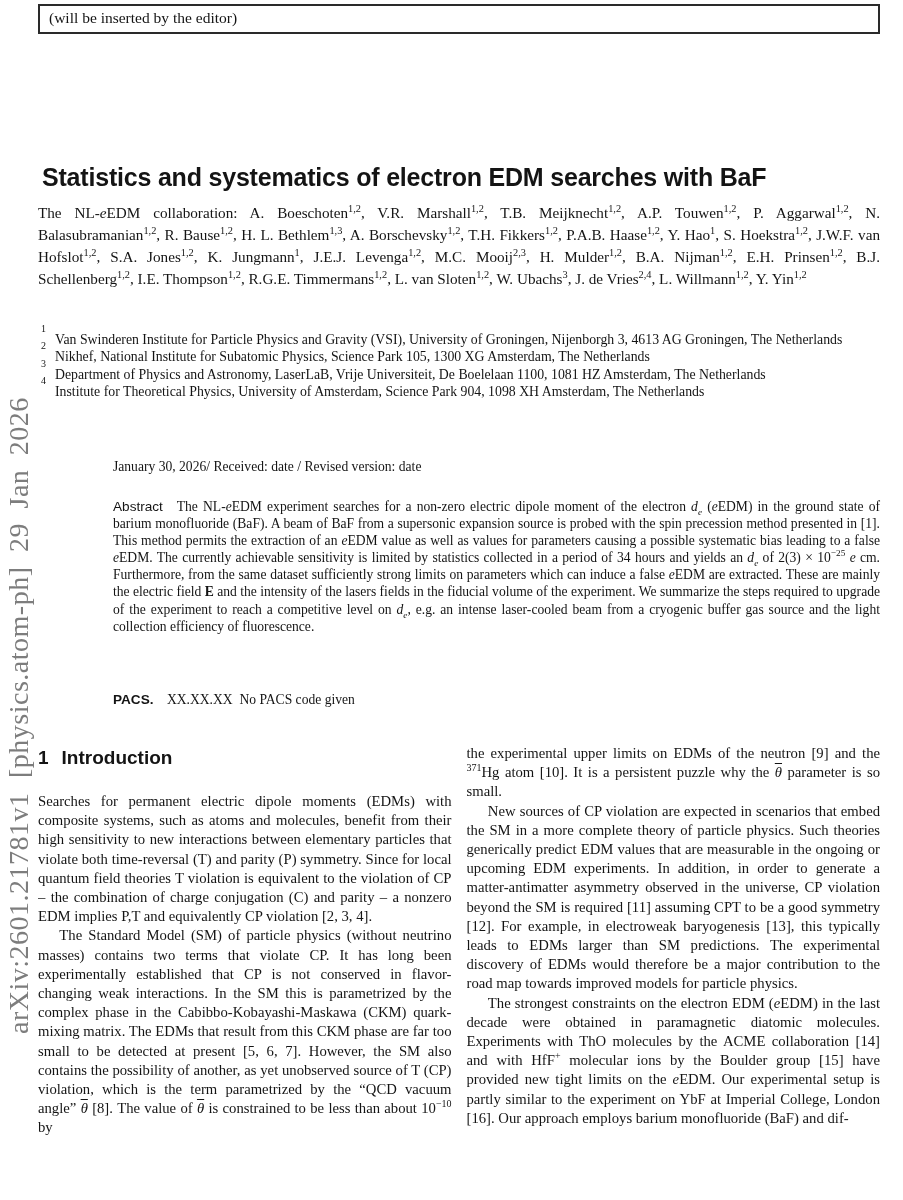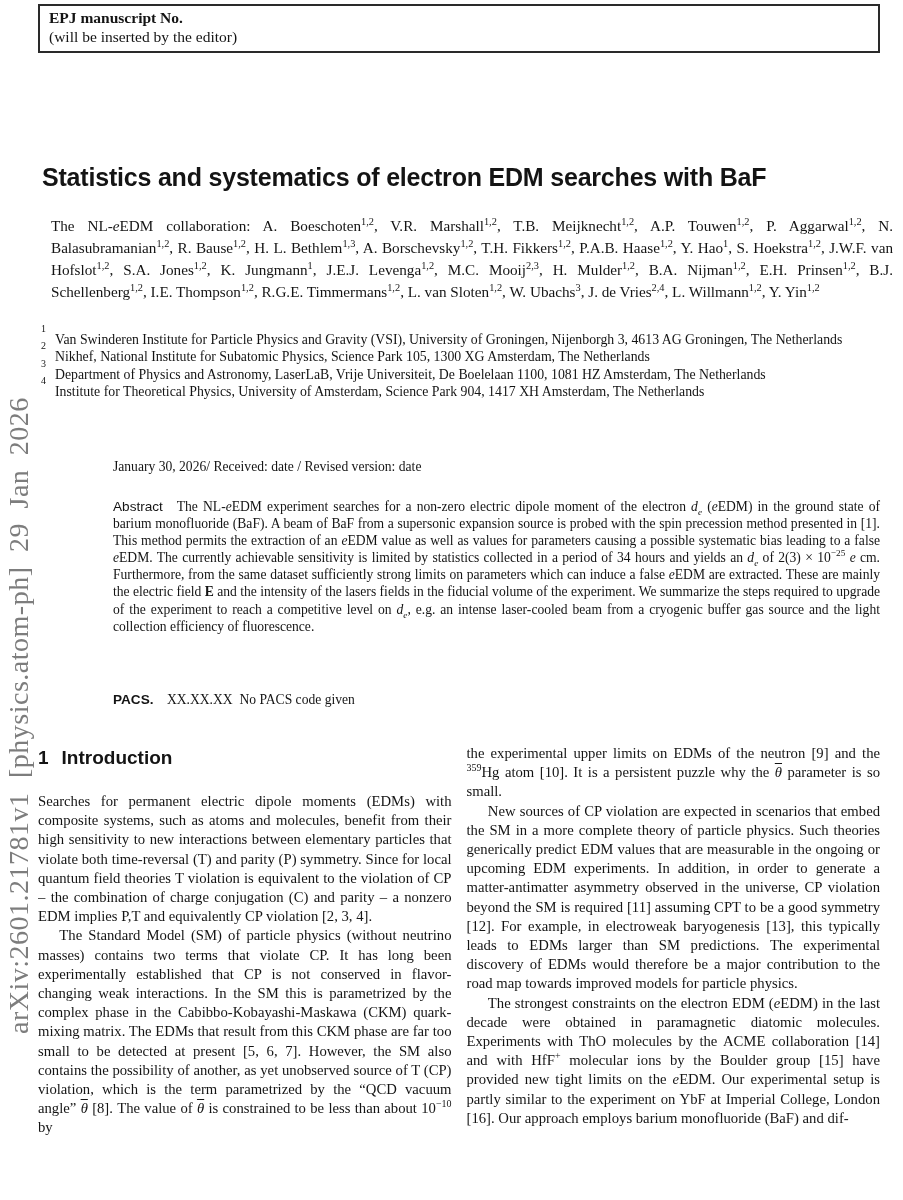--- a/index.html
+++ b/index.html
@@ -13,21 +13,21 @@
   .mb-line2{font-size:15.5px;line-height:19px;}
 
   
   .arxiv-stamp{position:absolute;left:3px;top:1034px;transform-origin:0 0;transform:rotate(-90deg);
     font-family:"Liberation Serif",serif;font-size:28px;color:#7d7d7d;white-space:nowrap;
     letter-spacing:.5px;word-spacing:7px;}
 
   .title{position:absolute;left:38px;top:158px;width:842px;margin:4px;
     font-family:"Liberation Sans",sans-serif;font-weight:bold;font-size:25px;line-height:30px;letter-spacing:-.2px;}
 
-  .authors{position:absolute;left:38px;top:202px;width:842px;margin:13px;
+  .authors{position:absolute;left:38px;top:202px;width:842px;margin:0;
     font-size:15.2px;line-height:22px;text-align:justify;}
   sup{font-size:68%;line-height:0;}
   sub{font-size:68%;line-height:0;}
   .ov{text-decoration:overline;}
 
   .affils{position:absolute;left:38px;top:331px;width:842px;margin:0;padding:0;list-style:none;
     font-size:13.8px;line-height:17.4px;}
   .affils li{position:relative;padding-left:17px;text-align:justify;}
   .affil-num{position:absolute;left:3px;top:-2px;font-size:10px;}
 
@@ -51,21 +51,20 @@
   .indent{text-indent:1.45em;}
 </style>
 </head>
 <body>
 
 <div class="page">
 
   <div class="arxiv-stamp">arXiv:2601.21781v1  [physics.atom-ph]  29 Jan 2026</div>
 
   <div class="manuscript-box">
-    <div class="mb-line1">EPJ manuscript No.</div>
     <div class="mb-line2">(will be inserted by the editor)</div>
   </div>
 
   <h1 class="title">Statistics and systematics of electron EDM searches with BaF</h1>
 
   <p class="authors">The NL-<i>e</i>EDM collaboration: A. Boeschoten<sup>1,2</sup>, V.R. Marshall<sup>1,2</sup>, T.B. Meijknecht<sup>1,2</sup>, A.P. Touwen<sup>1,2</sup>, P. Aggarwal<sup>1,2</sup>, N. Balasubramanian<sup>1,2</sup>, R. Bause<sup>1,2</sup>, H. L. Bethlem<sup>1,3</sup>, A. Borschevsky<sup>1,2</sup>, T.H. Fikkers<sup>1,2</sup>, P.A.B. Haase<sup>1,2</sup>, Y. Hao<sup>1</sup>, S. Hoekstra<sup>1,2</sup>, J.W.F. van Hofslot<sup>1,2</sup>, S.A. Jones<sup>1,2</sup>, K. Jungmann<sup>1</sup>, J.E.J. Levenga<sup>1,2</sup>, M.C. Mooij<sup>2,3</sup>, H. Mulder<sup>1,2</sup>, B.A. Nijman<sup>1,2</sup>, E.H. Prinsen<sup>1,2</sup>, B.J. Schellenberg<sup>1,2</sup>, I.E. Thompson<sup>1,2</sup>, R.G.E. Timmermans<sup>1,2</sup>, L. van Sloten<sup>1,2</sup>, W. Ubachs<sup>3</sup>, J. de Vries<sup>2,4</sup>, L. Willmann<sup>1,2</sup>, Y. Yin<sup>1,2</sup></p>
 
   <ol class="affils">
     <li>
       <sup class="affil-num">1</sup>
@@ -74,21 +73,21 @@
     <li>
       <sup class="affil-num">2</sup>
       <span>Nikhef, National Institute for Subatomic Physics, Science Park 105, 1300 XG Amsterdam, The Netherlands</span>
     </li>
     <li>
       <sup class="affil-num">3</sup>
       <span>Department of Physics and Astronomy, LaserLaB, Vrije Universiteit, De Boelelaan 1100, 1081 HZ Amsterdam, The Netherlands</span>
     </li>
     <li>
       <sup class="affil-num">4</sup>
-      <span>Institute for Theoretical Physics, University of Amsterdam, Science Park 904, 1417 XH Amsterdam, The Netherlands</span>
+      <span>Institute for Theoretical Physics, University of Amsterdam, Science Park 904, 1098 XH Amsterdam, The Netherlands</span>
     </li>
   </ol>
 
   <div class="dateline">January 30, 2026/ Received: date / Revised version: date</div>
 
   <div class="abstract">
     <span class="ab-label">Abstract</span>
     <span class="ab-text">The NL-<i>e</i>EDM experiment searches for a non-zero electric dipole moment of the electron <i>d<sub>e</sub></i> (<i>e</i>EDM) in the ground state of barium monofluoride (BaF). A beam of BaF from a supersonic expansion source is probed with the spin precession method presented in [1]. This method permits the extraction of an <i>e</i>EDM value as well as values for parameters causing a possible systematic bias leading to a false <i>e</i>EDM. The currently achievable sensitivity is limited by statistics collected in a period of 34 hours and yields an <i>d<sub>e</sub></i> of 2(3) × 10<sup>−25</sup> <i>e</i> cm. Furthermore, from the same dataset sufficiently strong limits on parameters which can induce a false <i>e</i>EDM are extracted. These are mainly the electric field <b>E</b> and the intensity of the lasers fields in the fiducial volume of the experiment. We summarize the steps required to upgrade of the experiment to reach a competitive level on <i>d<sub>e</sub></i>, e.g. an intense laser-cooled beam from a cryogenic buffer gas source and the light collection efficiency of fluorescence.</span>
   </div>
 
@@ -99,19 +98,19 @@
 
   <div class="columns">
     <div class="col">
       <h2 class="sec">
         <span class="sec-num">1</span><span class="sec-label">Introduction</span>
       </h2>
       <p class="body-p">Searches for permanent electric dipole moments (EDMs) with composite systems, such as atoms and molecules, benefit from their high sensitivity to new interactions between elementary particles that violate both time-reversal (T) and parity (P) symmetry. Since for local quantum field theories T violation is equivalent to the violation of CP – the combination of charge conjugation (C) and parity – a nonzero EDM implies P,T and equivalently CP violation [2, 3, 4].</p>
       <p class="body-p indent">The Standard Model (SM) of particle physics (without neutrino masses) contains two terms that violate CP. It has long been experimentally established that CP is not conserved in flavor-changing weak interactions. In the SM this is parametrized by the complex phase in the Cabibbo-Kobayashi-Maskawa (CKM) quark-mixing matrix. The EDMs that result from this CKM phase are far too small to be detected at present [5, 6, 7]. However, the SM also contains the possibility of another, as yet unobserved source of T (CP) violation, which is the term parametrized by the “QCD vacuum angle” <i class="ov">θ</i> [8]. The value of <i class="ov">θ</i> is constrained to be less than about 10<sup>−10</sup> by</p>
     </div>
     <div class="col">
-      <p class="body-p">the experimental upper limits on EDMs of the neutron [9] and the <sup>359</sup>Hg atom [10]. It is a persistent puzzle why the <i class="ov">θ</i> parameter is so small.</p>
+      <p class="body-p">the experimental upper limits on EDMs of the neutron [9] and the <sup>371</sup>Hg atom [10]. It is a persistent puzzle why the <i class="ov">θ</i> parameter is so small.</p>
       <p class="body-p indent">New sources of CP violation are expected in scenarios that embed the SM in a more complete theory of particle physics. Such theories generically predict EDM values that are measurable in the ongoing or upcoming EDM experiments. In addition, in order to generate a matter-antimatter asymmetry observed in the universe, CP violation beyond the SM is required [11] assuming CPT to be a good symmetry [12]. For example, in electroweak baryogenesis [13], this typically leads to EDMs larger than SM predictions. The experimental discovery of EDMs would therefore be a major contribution to the road map towards improved models for particle physics.</p>
       <p class="body-p indent">The strongest constraints on the electron EDM (<i>e</i>EDM) in the last decade were obtained in paramagnetic diatomic molecules. Experiments with ThO molecules by the ACME collaboration [14] and with HfF<sup>+</sup> molecular ions by the Boulder group [15] have provided new tight limits on the <i>e</i>EDM. Our experimental setup is partly similar to the experiment on YbF at Imperial College, London [16]. Our approach employs barium monofluoride (BaF) and dif-</p>
     </div>
   </div>
 
 </div>
 
 </body></html>

